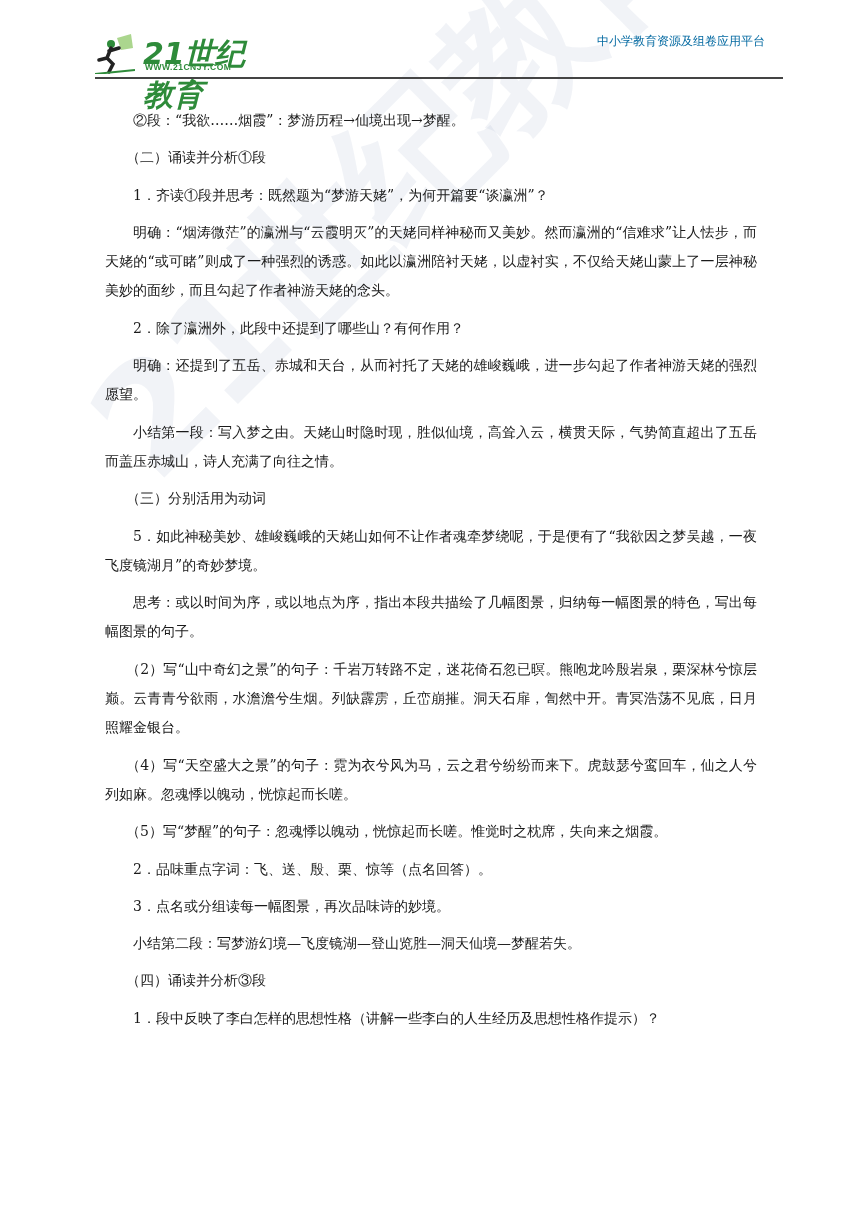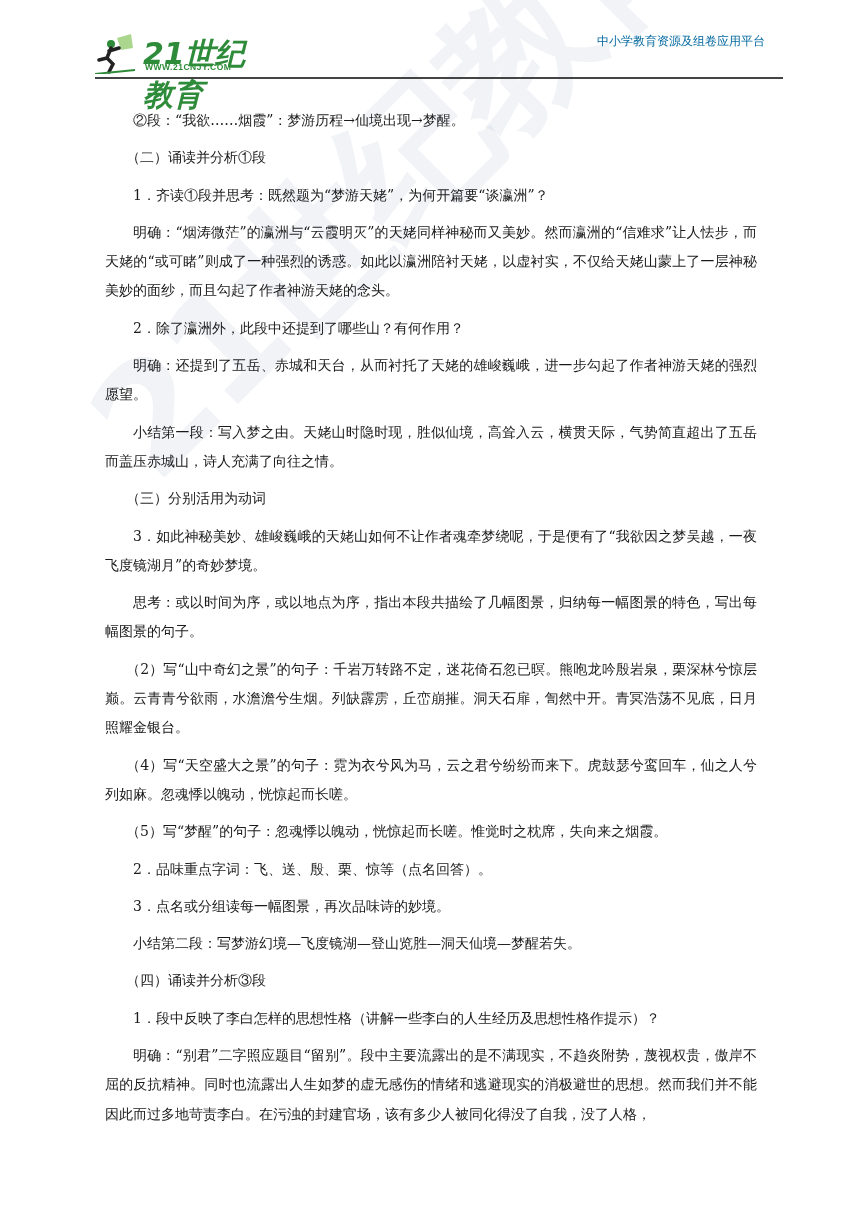--- a/index.html
+++ b/index.html
@@ -46,24 +46,23 @@
 
 <div class="content">
   <p>②段：“我欲……烟霞”：梦游历程→仙境出现→梦醒。</p>
   <p class="sub">（二）诵读并分析①段</p>
   <p>1．齐读①段并思考：既然题为“梦游天姥”，为何开篇要“谈瀛洲”？</p>
   <p>明确：“烟涛微茫”的瀛洲与“云霞明灭”的天姥同样神秘而又美妙。然而瀛洲的“信难求”让人怯步，而天姥的“或可睹”则成了一种强烈的诱惑。如此以瀛洲陪衬天姥，以虚衬实，不仅给天姥山蒙上了一层神秘美妙的面纱，而且勾起了作者神游天姥的念头。</p>
   <p>2．除了瀛洲外，此段中还提到了哪些山？有何作用？</p>
   <p>明确：还提到了五岳、赤城和天台，从而衬托了天姥的雄峻巍峨，进一步勾起了作者神游天姥的强烈愿望。</p>
   <p>小结第一段：写入梦之由。天姥山时隐时现，胜似仙境，高耸入云，横贯天际，气势简直超出了五岳而盖压赤城山，诗人充满了向往之情。</p>
   <p class="sub">（三）分别活用为动词</p>
-  <p>3．如此神秘美妙、雄峻巍峨的天姥山如何不让作者魂牵梦绕呢，于是便有了“我欲因之梦吴越，一夜飞度镜湖月”的奇妙梦境。</p>
+  <p>5．如此神秘美妙、雄峻巍峨的天姥山如何不让作者魂牵梦绕呢，于是便有了“我欲因之梦吴越，一夜飞度镜湖月”的奇妙梦境。</p>
   <p>思考：或以时间为序，或以地点为序，指出本段共描绘了几幅图景，归纳每一幅图景的特色，写出每幅图景的句子。</p>
   <p class="sub">（2）写“山中奇幻之景”的句子：千岩万转路不定，迷花倚石忽已暝。熊咆龙吟殷岩泉，栗深林兮惊层巅。云青青兮欲雨，水澹澹兮生烟。列缺霹雳，丘峦崩摧。洞天石扉，訇然中开。青冥浩荡不见底，日月照耀金银台。</p>
   <p class="sub">（4）写“天空盛大之景”的句子：霓为衣兮风为马，云之君兮纷纷而来下。虎鼓瑟兮鸾回车，仙之人兮列如麻。忽魂悸以魄动，恍惊起而长嗟。</p>
   <p class="sub">（5）写“梦醒”的句子：忽魂悸以魄动，恍惊起而长嗟。惟觉时之枕席，失向来之烟霞。</p>
   <p>2．品味重点字词：飞、送、殷、栗、惊等（点名回答）。</p>
   <p>3．点名或分组读每一幅图景，再次品味诗的妙境。</p>
   <p>小结第二段：写梦游幻境—飞度镜湖—登山览胜—洞天仙境—梦醒若失。</p>
   <p class="sub">（四）诵读并分析③段</p>
   <p>1．段中反映了李白怎样的思想性格（讲解一些李白的人生经历及思想性格作提示）？</p>
-  <p>明确：“别君”二字照应题目“留别”。段中主要流露出的是不满现实，不趋炎附势，蔑视权贵，傲岸不屈的反抗精神。同时也流露出人生如梦的虚无感伤的情绪和逃避现实的消极避世的思想。然而我们并不能因此而过多地苛责李白。在污浊的封建官场，该有多少人被同化得没了自我，没了人格，</p>
 </div>
 
 </body></html>

